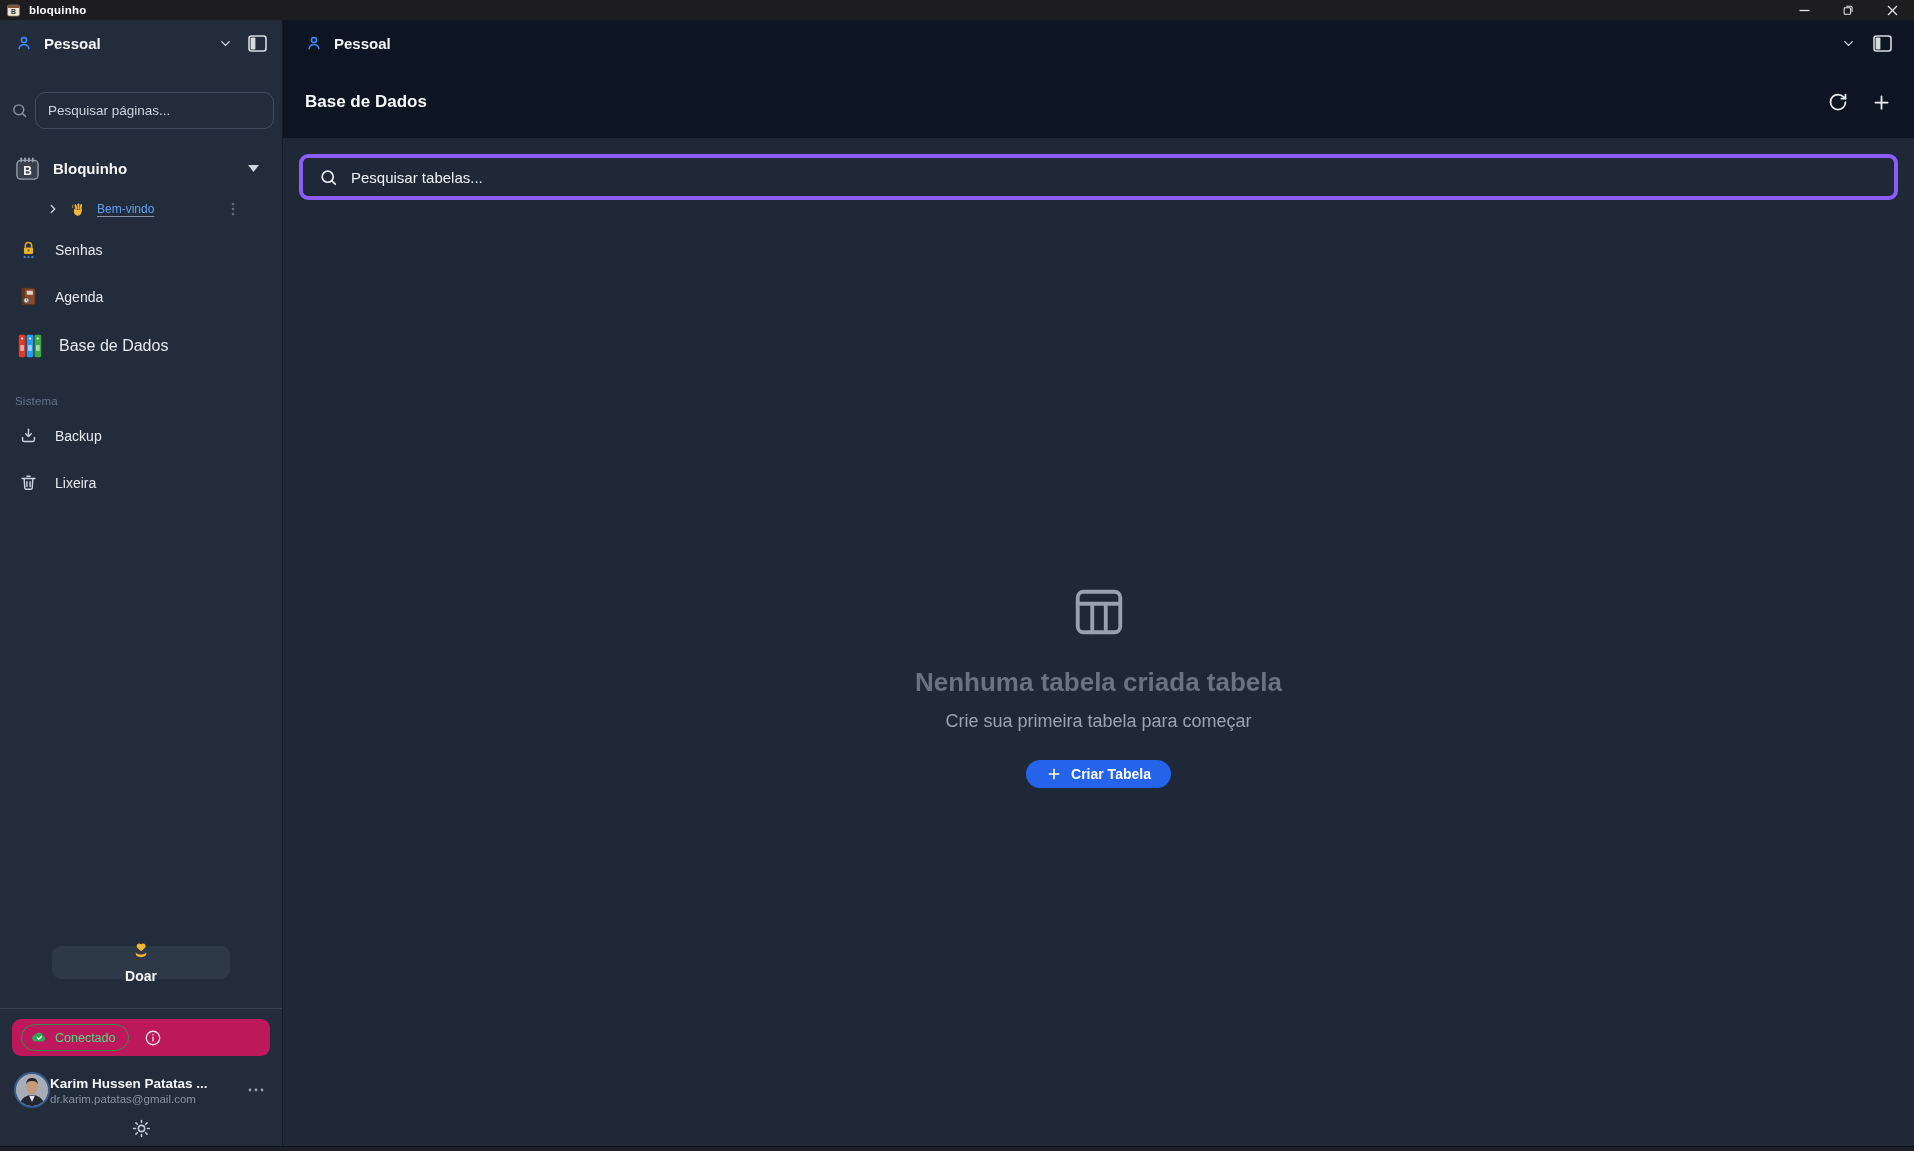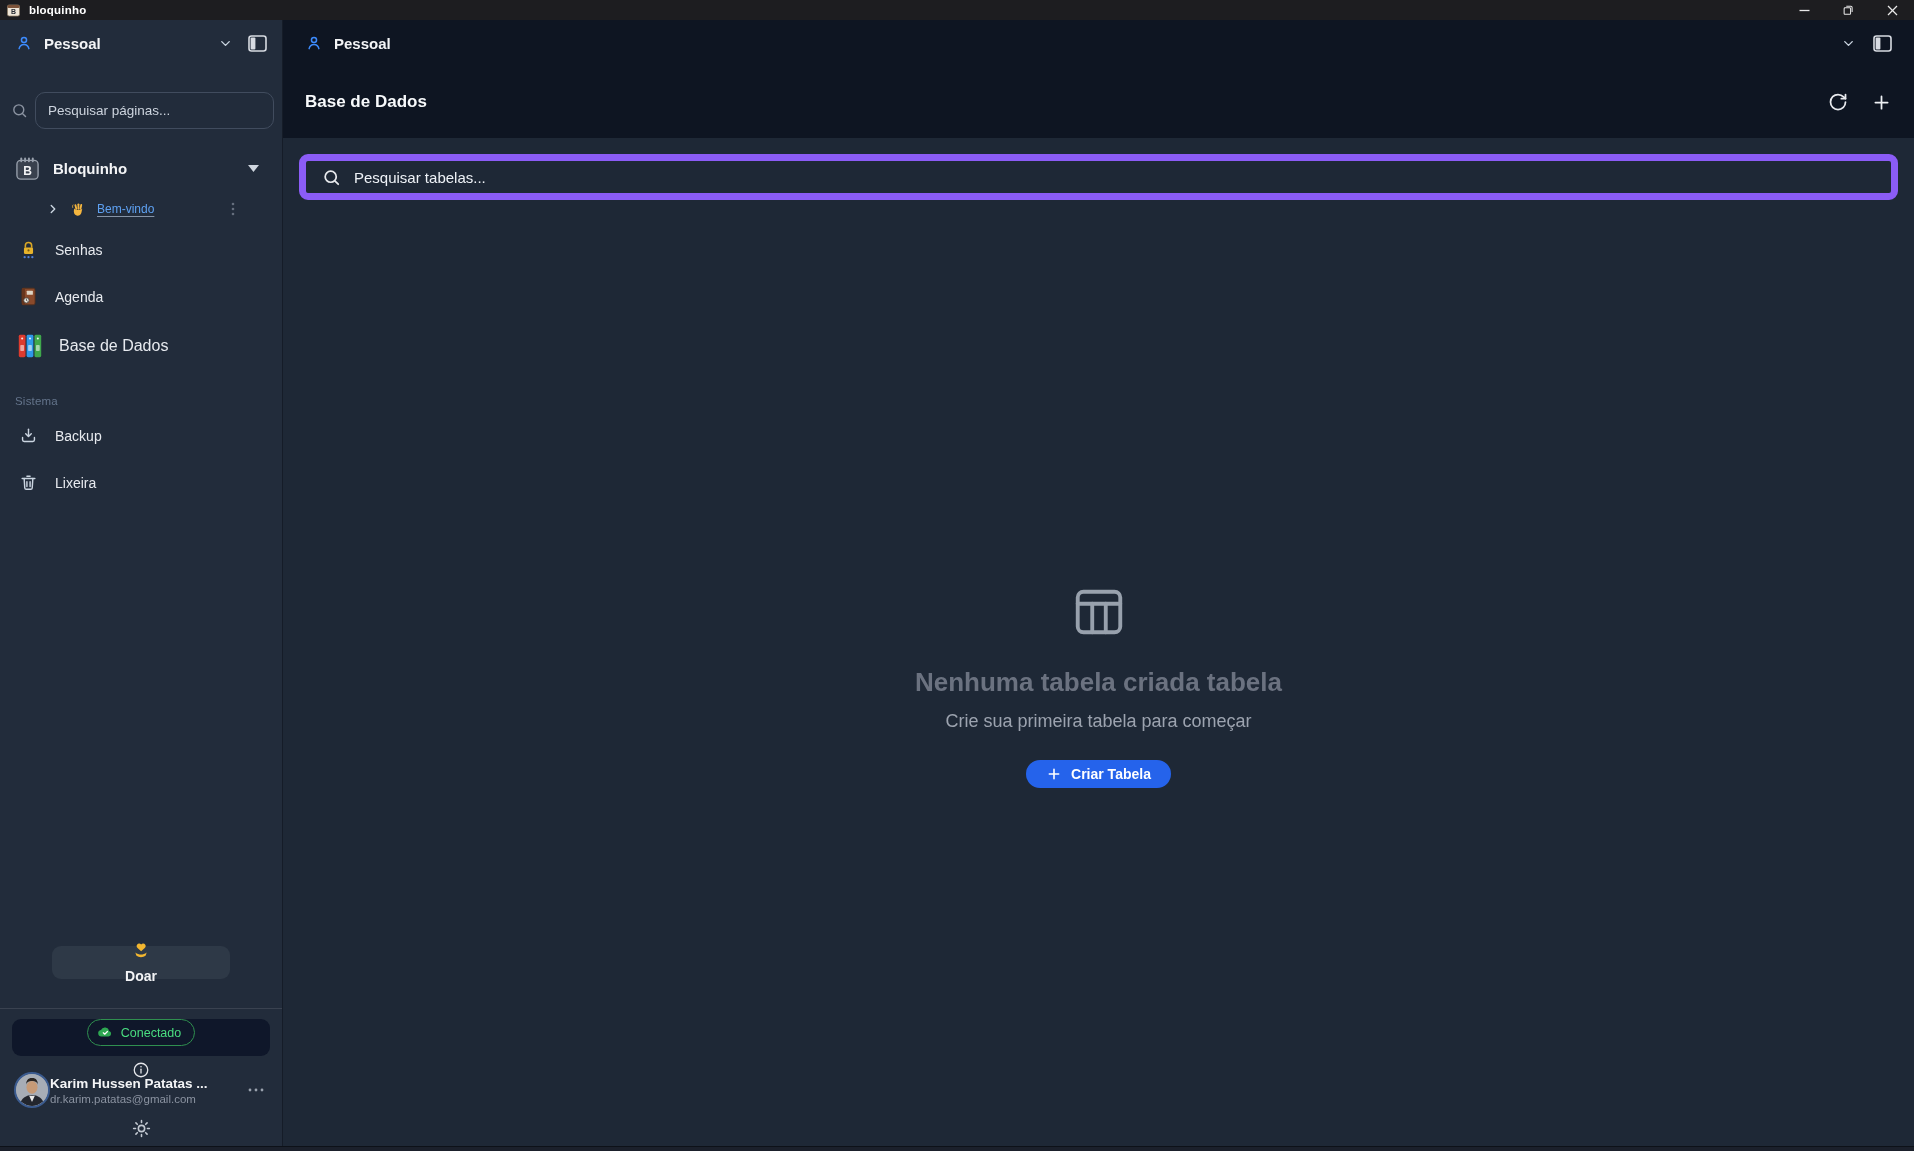--- a/index.html
+++ b/index.html
@@ -40,42 +40,42 @@
   .nav-item { display:flex; align-items:center; gap:14px; height:45px; padding:0 15px; color:#e7eaef; font-size:14px; cursor:pointer; margin-top:2px; }
   .nav-item .nav-ico { width:26px; display:flex; justify-content:center; }
   .nav-item.lg { height:50px; font-size:16px; }
   .nav-item.lg .nav-ico { width:30px; }
 
   .section-label { color:#64748b; font-size:11.5px; padding:24px 15px 4px; letter-spacing:.2px; }
 
   .sb-bottom { margin-top:auto; display:flex; flex-direction:column; }
   .donate-btn { width:178px; height:33px; margin:0 auto 29px; background:#2e3947; border:none; border-radius:9px; color:#f3f4f6; font-size:14px; font-weight:600; display:flex; align-items:center; justify-content:center; gap:9px; cursor:pointer; font-family:inherit;flex-direction:column; }
   .sb-divider { border:0; border-top:1px solid #3a4250; width:100%; margin:0 0 5px; }
-  .status-box { margin:5px 12px 10px; background:#0f172a; border-radius:9px; height:37px; display:flex; align-items:center; gap:15px; padding:0 9px;flex-direction:column; }
+  .status-box { margin:5px 12px 10px; background:#be185d; border-radius:9px; height:37px; display:flex; align-items:center; gap:15px; padding:0 9px; }
   .connected-pill { display:flex; align-items:center; gap:7px; border:1px solid #2f8f4f; border-radius:999px; padding:4px 13px 4px 9px; color:#4ade80; font-size:12.5px; }
   .user-row { display:flex; align-items:center; height:48px; padding:0 14px; cursor:pointer; }
   .avatar { width:36px; height:36px; border-radius:50%; border:2px solid #3b5b8f; overflow:hidden; flex:0 0 auto; background:#9aa2ad; }
   .user-meta { flex:1; min-width:0; }
   .user-name { color:#f3f4f6; font-size:13.5px; font-weight:600; white-space:nowrap; overflow:hidden; }
   .user-email { color:#8b93a1; font-size:11.5px; margin-top:2px; white-space:nowrap; overflow:hidden; }
   .user-dots { margin-right:4px; display:flex; }
   .theme-row { height:32px; display:flex; align-items:center; justify-content:center; padding-bottom:4px; }
 
   
   .main { flex:1; min-width:0; display:flex; flex-direction:column; background:#1e2836; }
   .main-header { background:#0e1522; }
   .mh-row1 { height:46px; display:flex; align-items:center; gap:11px; padding:0 22px; }
   .mh-title { color:#f3f4f6; font-size:15px; font-weight:600; }
   .mh-actions { margin-left:auto; display:flex; align-items:center; gap:17px; }
   .mh-row2 { height:72px; display:flex; align-items:center; padding:0 22px; }
   .page-title { color:#f8fafc; font-size:17px; font-weight:700; }
   .mh-row2 .mh-actions { gap:23px; }
 
   .main-body { flex:1; display:flex; flex-direction:column; min-height:0; }
-  .table-search { margin:16px 16px 0; height:46px; border:7px solid #8b5cf6; border-radius:9px; display:flex; align-items:center; gap:13px; padding:0 16px; }
+  .table-search { margin:16px 16px 0; height:46px; border:4px solid #8b5cf6; border-radius:9px; display:flex; align-items:center; gap:13px; padding:0 16px; }
   .table-search input { flex:1; background:transparent; border:none; outline:none; color:#eef2f7; font-size:15px; font-family:inherit; }
 
   .empty-wrap { flex:1; display:flex; align-items:center; justify-content:center; }
   .empty { display:flex; flex-direction:column; align-items:center; text-align:center; transform:translateY(12px); }
   .empty-title { color:#6b7280; font-size:26px; font-weight:700; margin-top:26px; }
   .empty-sub { color:#9ca3af; font-size:18px; margin-top:13px; }
   .cta { margin-top:28px; height:28px; background:#2563eb; color:#ffffff; border:none; border-radius:999px; padding:0 20px; font-size:14px; font-weight:600; display:flex; align-items:center; gap:9px; cursor:pointer; font-family:inherit; }
 
   .bottom-edge { flex:0 0 5px; background:#1b202b; border-top:1px solid #0d1118; }
 </style>

